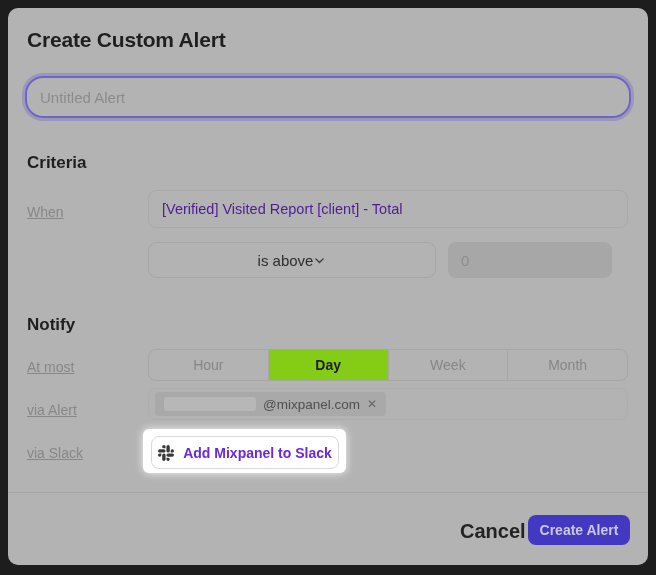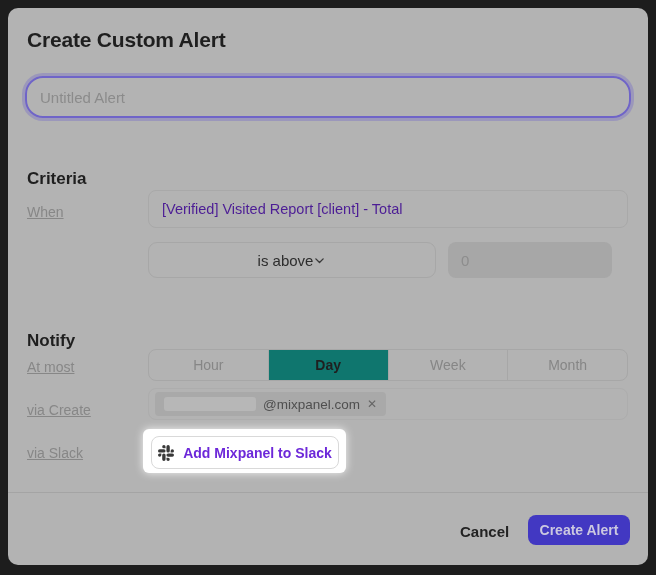--- a/index.html
+++ b/index.html
@@ -20,21 +20,21 @@
   }
   .name-input{
     left:17px;top:68px;width:576px;height:38px;
     background:transparent;border:2px solid #6f64c8;border-radius:18px;
     box-shadow:0 0 0 3px rgba(120,110,200,0.40);
     padding:0 13px;font-size:15px;color:#555;outline:none;
     font-family:inherit;
   }
   .name-input::placeholder{color:#8b8b8b;opacity:1;}
   .section-heading{
-    left:19px;font-size:17px;font-weight:700;color:#1f1f1f;margin-top:16px;
+    left:19px;font-size:17px;font-weight:700;color:#1f1f1f;
   }
   .row-label{
     left:19px;font-size:14px;color:#878787;text-decoration:underline;
   }
   .when-field{
     left:140px;top:182px;width:452px;height:36px;
     border:1px solid #a9a9a9;border-radius:8px;
     display:flex;align-items:center;padding:0 13px;
     font-size:14.5px;color:#4c1d95;
   }
@@ -55,21 +55,21 @@
   .segmented{
     left:140px;top:341px;width:478px;height:30px;
     border:1px solid #a7a7a7;border-radius:8px;
     display:flex;overflow:hidden;
   }
   .segment{
     flex:1;display:flex;align-items:center;justify-content:center;
     font-size:14px;color:#868686;cursor:pointer;
   }
   .segment + .segment{border-left:1px solid #a7a7a7;}
-  .segment.selected{background:#0f766e;color:#1f1f1f;font-weight:700;}
+  .segment.selected{background:#84cc16;color:#1f1f1f;font-weight:700;}
   .email-box{
     left:140px;top:380px;width:466px;height:30px;
     border:1px solid #adadad;border-radius:8px;
     display:flex;align-items:center;padding:0 6px;
   }
   .email-chip{
     display:flex;align-items:center;gap:7px;
     background:#a9a9a9;border-radius:4px;height:24px;padding:0 9px;
   }
   .redacted{
@@ -87,21 +87,21 @@
     background:#ffffff;border:1px solid #d9d9d9;border-radius:8px;
     display:flex;align-items:center;justify-content:center;gap:9px;
     cursor:pointer;
   }
   .slack-button span{font-size:14px;font-weight:700;color:#6d28d9;}
   .divider{
     left:0;top:484px;width:640px;height:1px;background:#a4a4a4;
   }
   .cancel-button{
     left:438px;top:508px;height:30px;display:flex;align-items:center;
-    padding:0 14px;font-size:15px;font-weight:700;color:#232323;
+    padding:0 14px;font-size:20px;font-weight:700;color:#232323;
     background:transparent;border:none;cursor:pointer;font-family:inherit;
   }
   .create-button{
     left:520px;top:507px;width:102px;height:30px;
     background:#4238c2;border:none;border-radius:8px;
     font-size:14px;font-weight:700;color:#cbc8e0;cursor:pointer;
     font-family:inherit;
   }
   .chev{flex:none;}
 </style>
@@ -135,21 +135,21 @@
 
   <div class="abs row-label" style="top:351px">At most</div>
 
   <div class="abs segmented">
     <div class="segment">Hour</div>
     <div class="segment selected">Day</div>
     <div class="segment">Week</div>
     <div class="segment">Month</div>
   </div>
 
-  <div class="abs row-label" style="top:394px">via Create</div>
+  <div class="abs row-label" style="top:394px">via Alert</div>
 
   <div class="abs email-box">
     <div class="email-chip">
       <div class="redacted"></div>
       <span class="email-domain">@mixpanel.com</span>
       <span class="chip-remove">✕</span>
     </div>
   </div>
 
   <div class="abs row-label" style="top:437px">via Slack</div>

